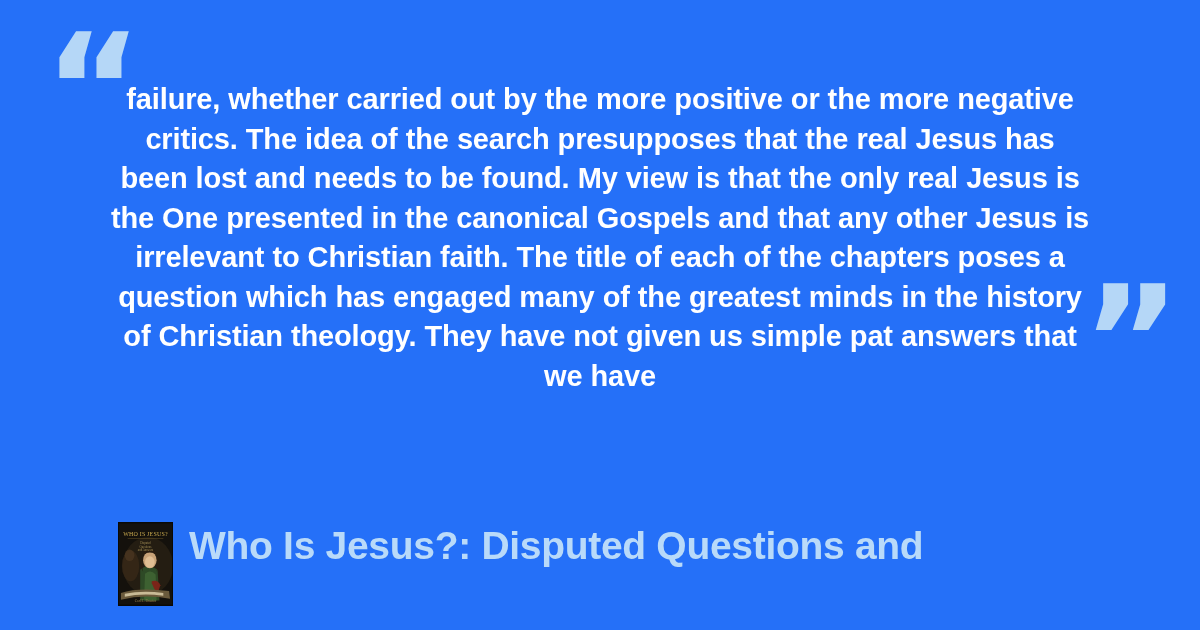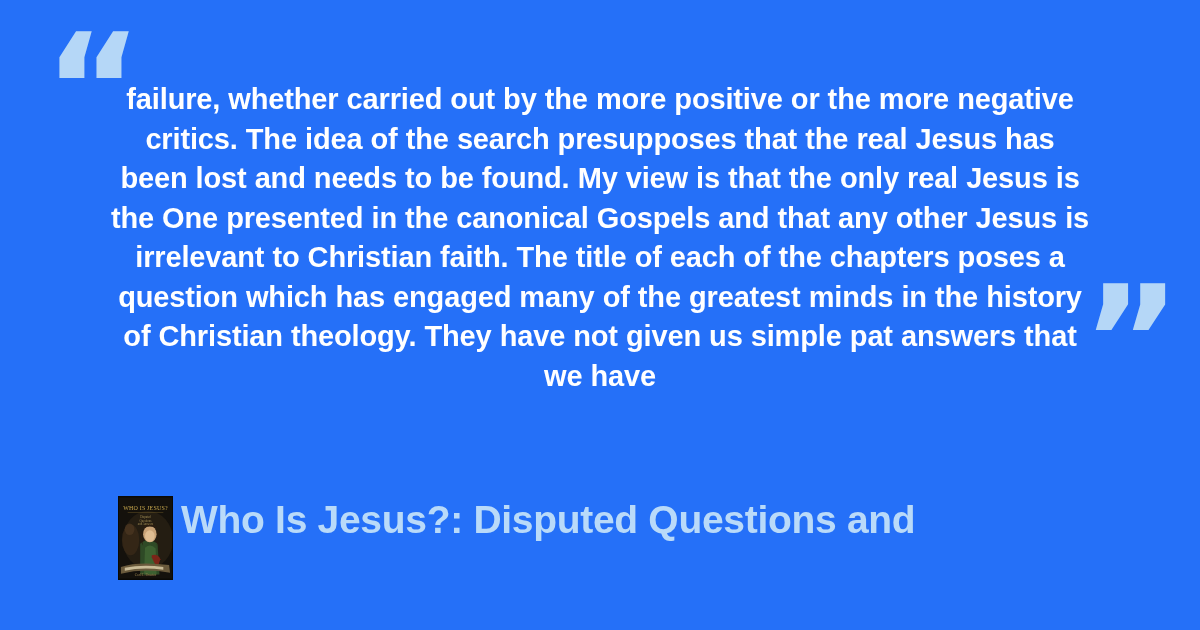--- a/index.html
+++ b/index.html
@@ -58,24 +58,24 @@
     line-height: 39.5px;
     letter-spacing: -0.15px;
     text-align: center;
     word-spacing: 0.2px;
   }
 
   
   .footer {
     position: absolute;
     left: 118px;
-    bottom: 50px;
+    bottom: 24px;
     display: flex;
     align-items: flex-start;
-    gap: 8px;
+    gap: 16px;
     text-align: right;
   }
 
   
   .book-cover {
     width: 55px;
     height: 84px;
     flex: 0 0 auto;
     display: block;
     background: #0d0b08;

